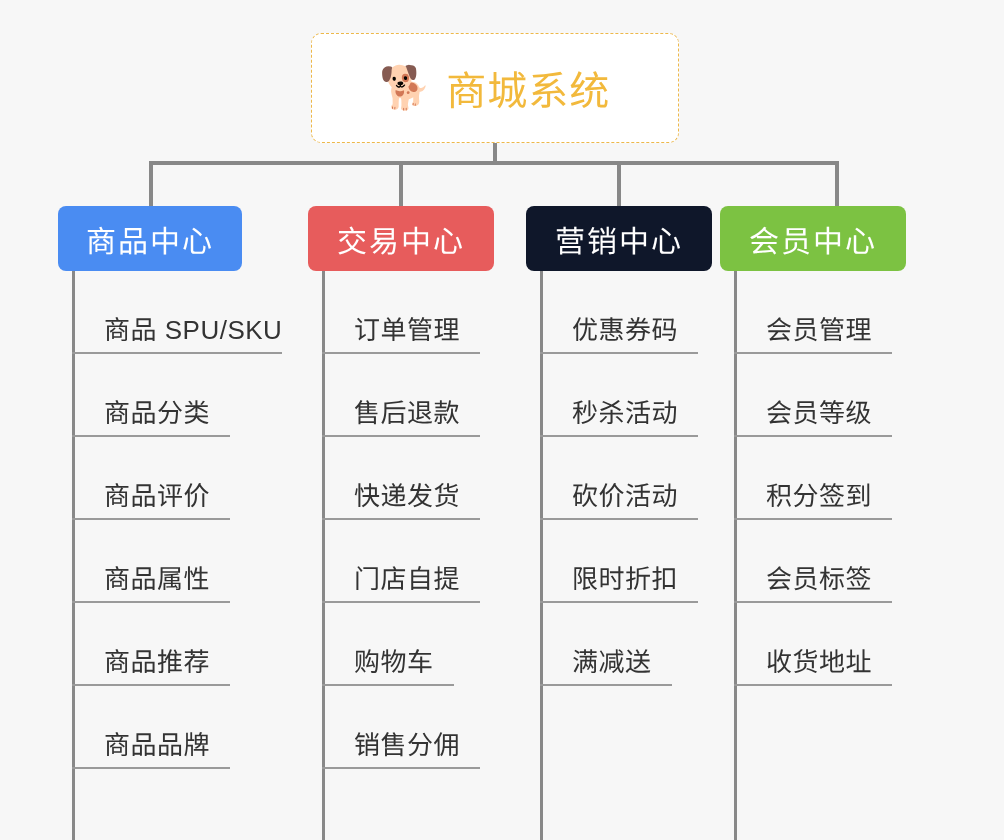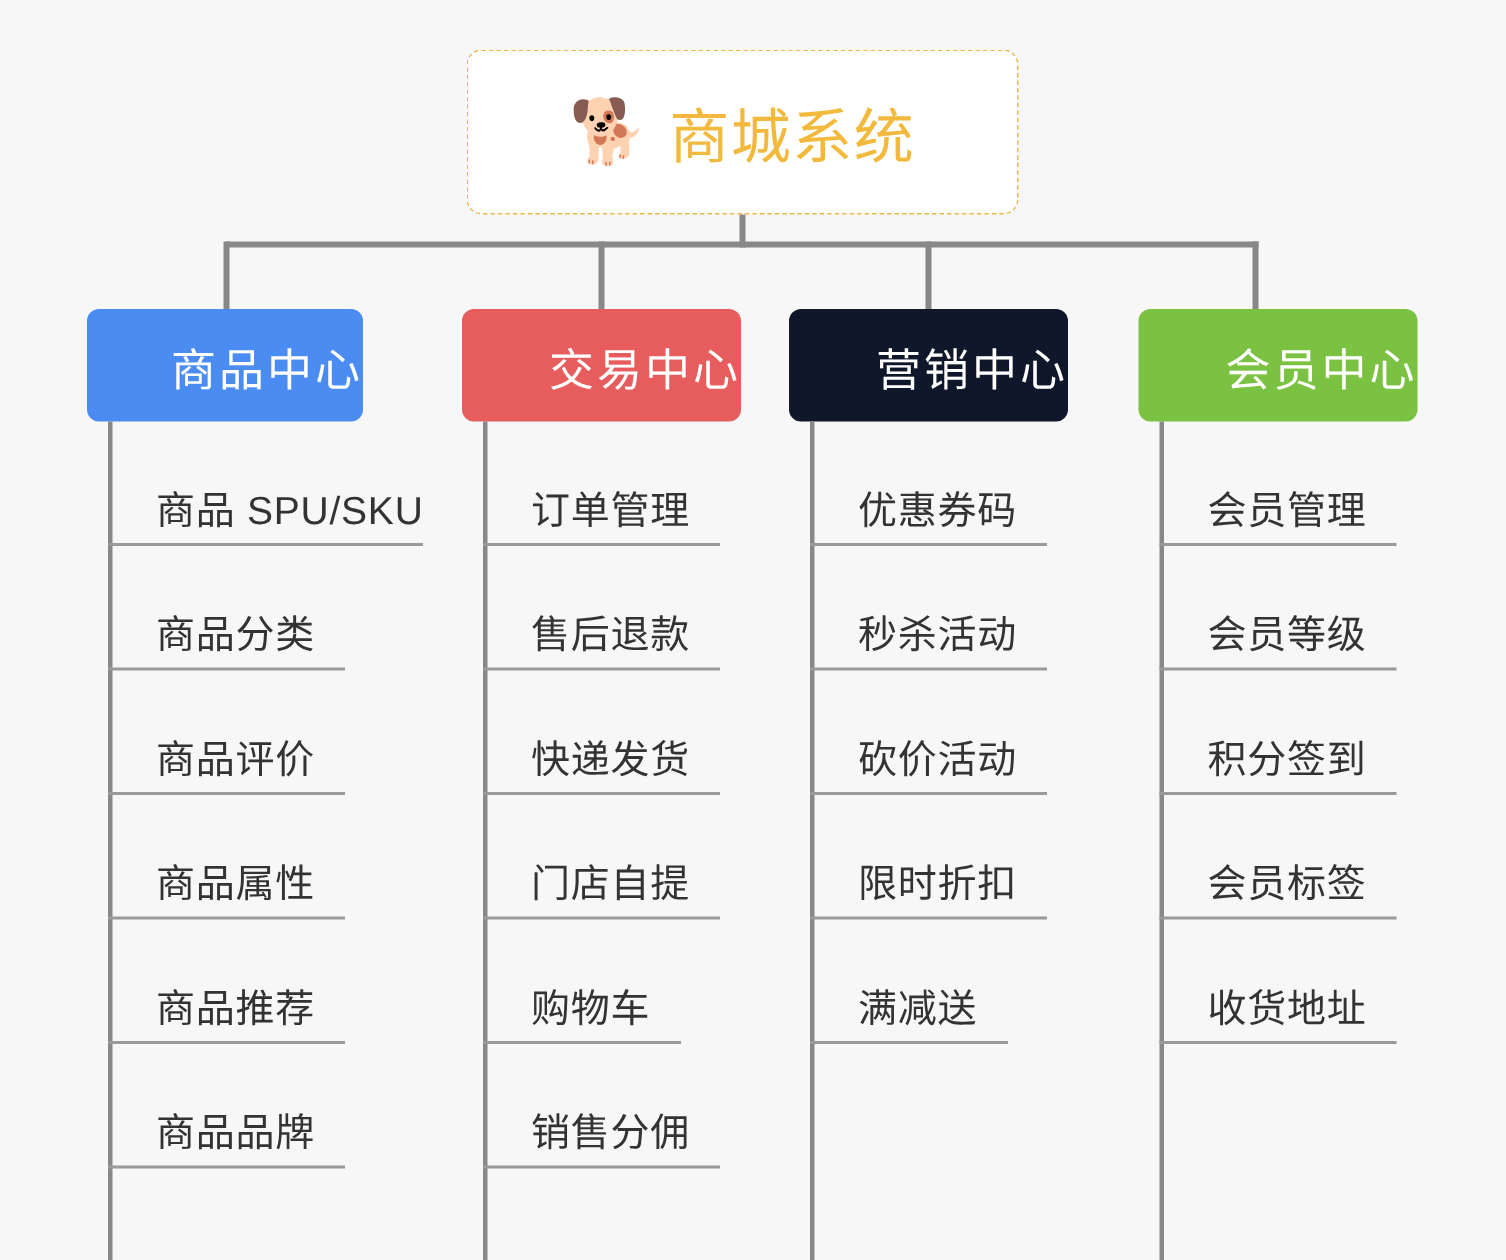--- a/index.html
+++ b/index.html
@@ -77,28 +77,28 @@
   .drop-4 { left: 835px; }
 
   
   .column {
     position: absolute;
     top: 206px;
   }
   .col-1 { left: 58px;  width: 232px; }
   .col-2 { left: 308px; width: 232px; }
   .col-3 { left: 526px; width: 232px; }
-  .col-4 { left: 759px; width: 232px; }
+  .col-4 { left: 720px; width: 232px; }
 
   .cat-header {
-    height: 75px;
+    height: 65px;
     border-radius: 8px;
     display: flex;
     align-items: center;
-    justify-content: flex-end;
+    justify-content: center;
     color: #ffffff;
     font-size: 30px;
     letter-spacing: 2px;
     box-sizing: border-box;
   }
   .col-1 .cat-header { width: 184px; background: #4a8cf2; }
   .col-2 .cat-header { width: 186px; background: #e75c5c; }
   .col-3 .cat-header { width: 186px; background: #edaa3f; }
   .col-4 .cat-header { width: 186px; background: #7cc242; }
 

